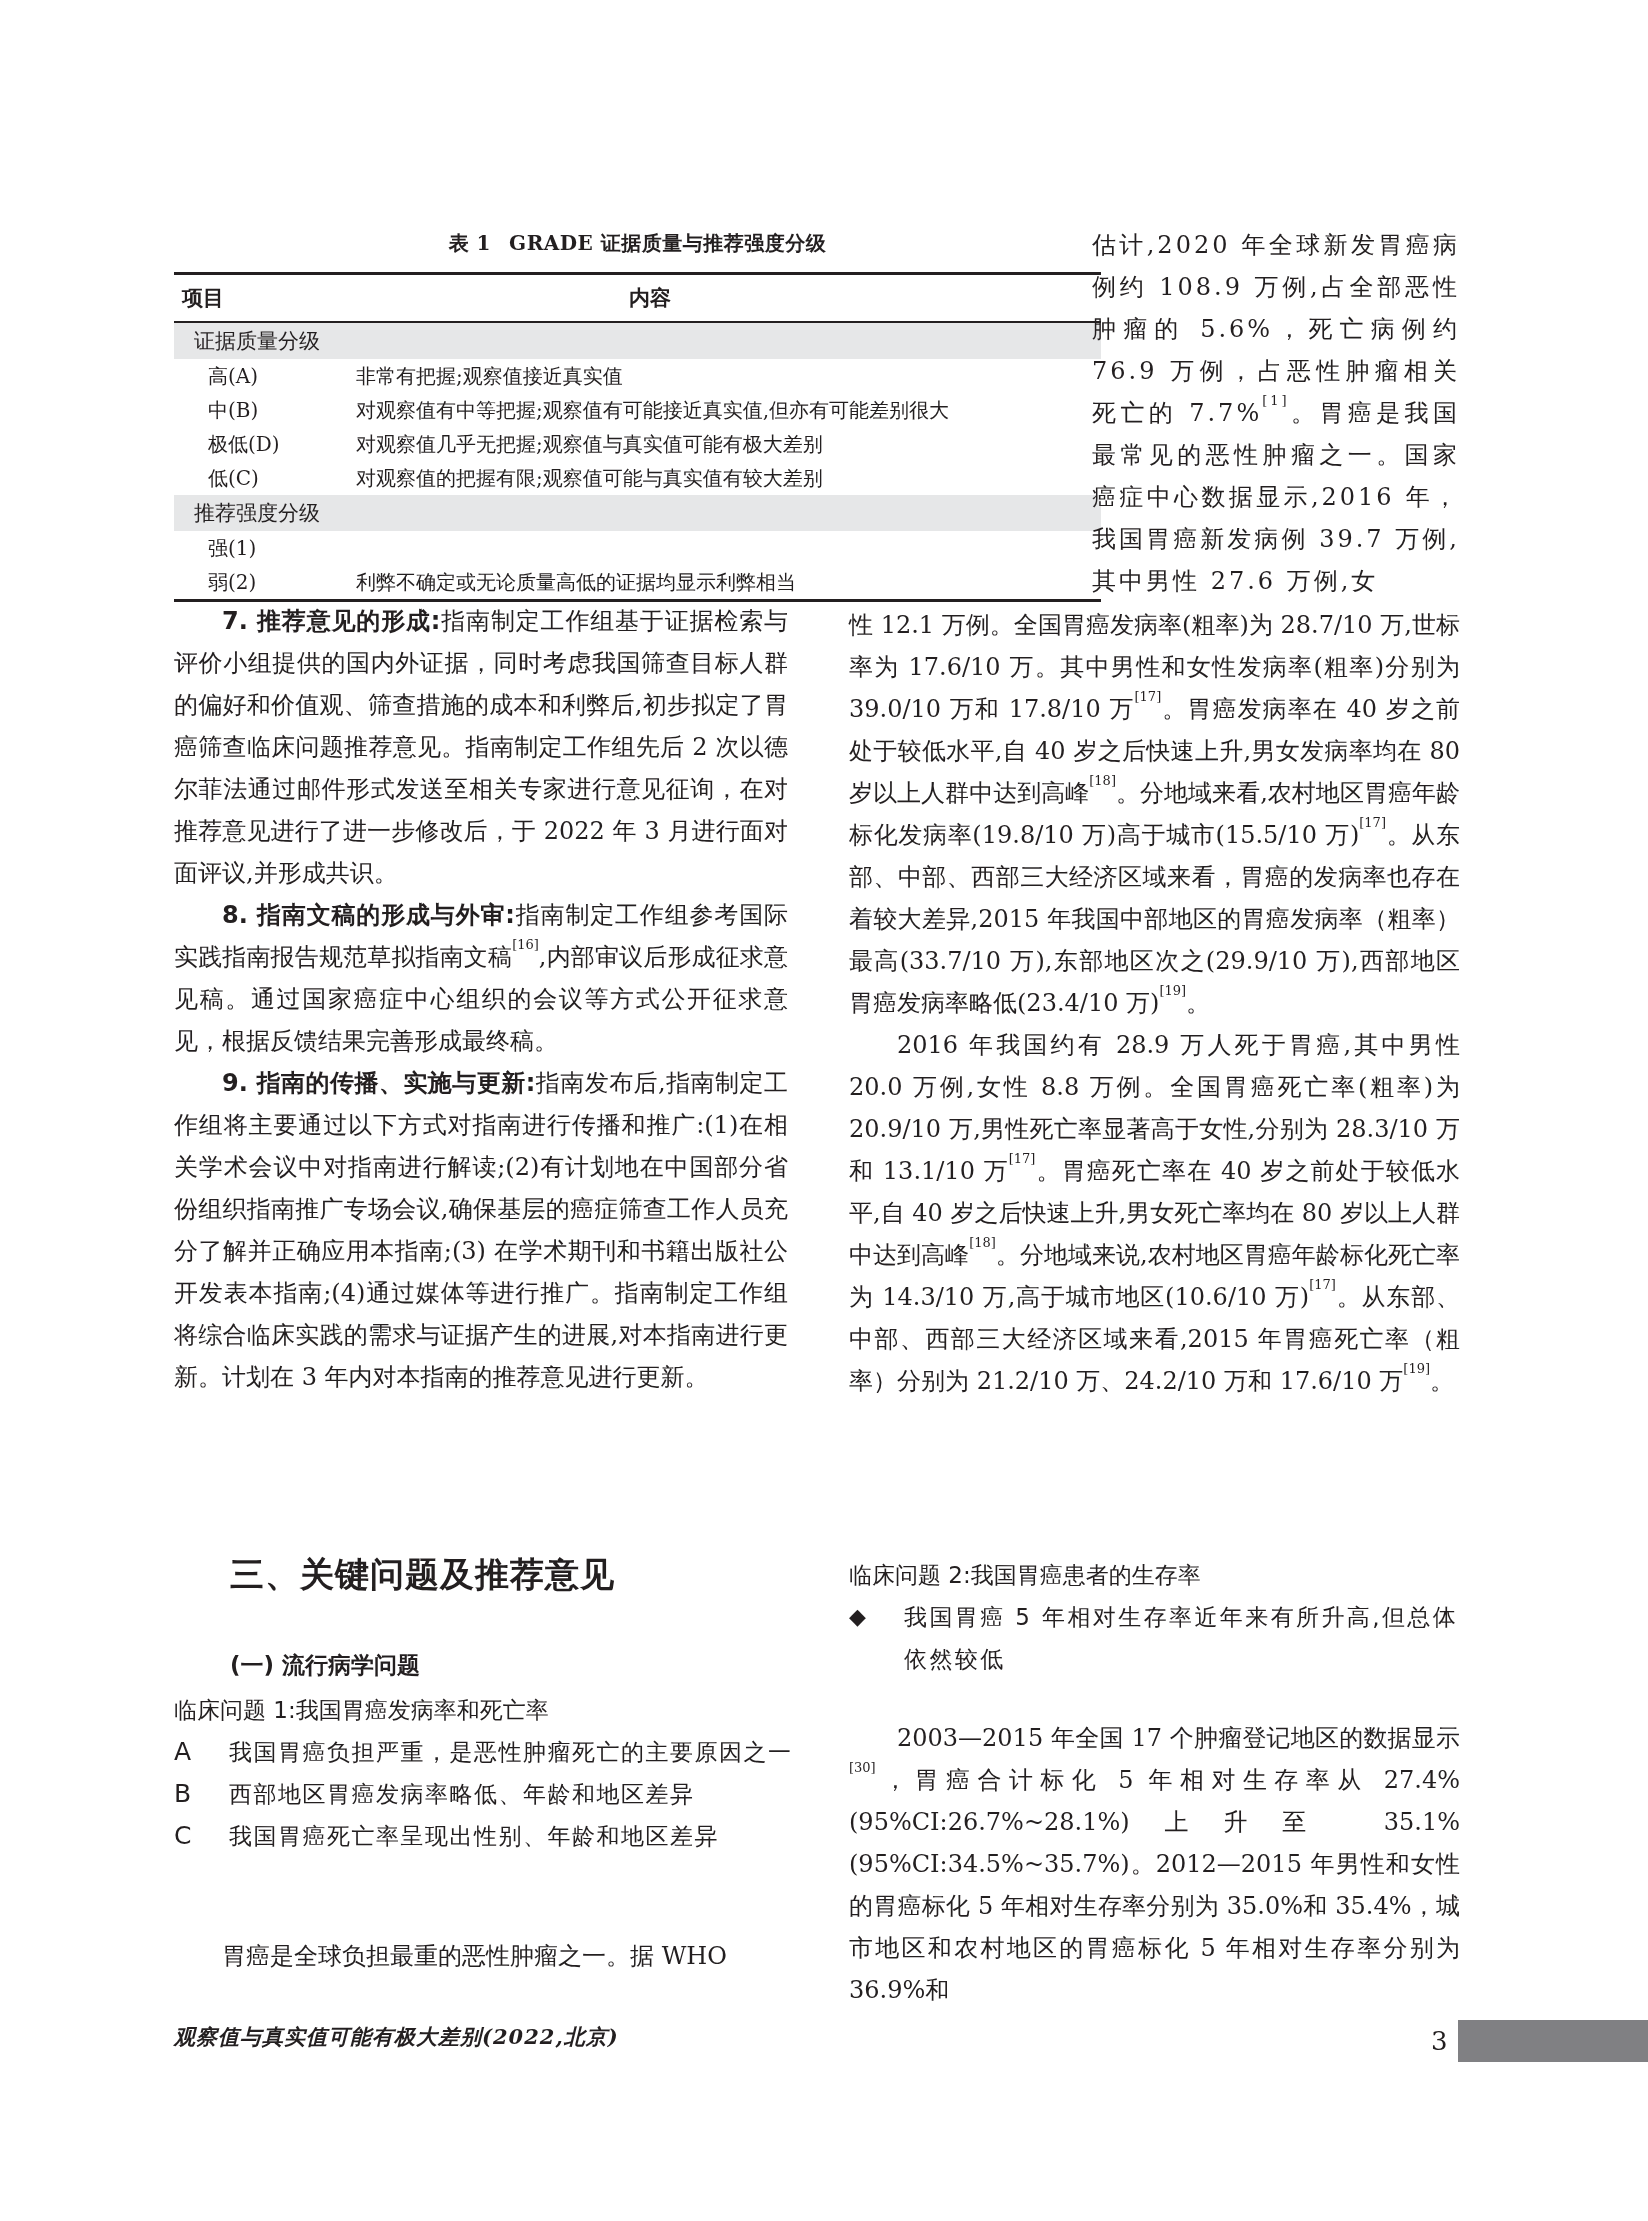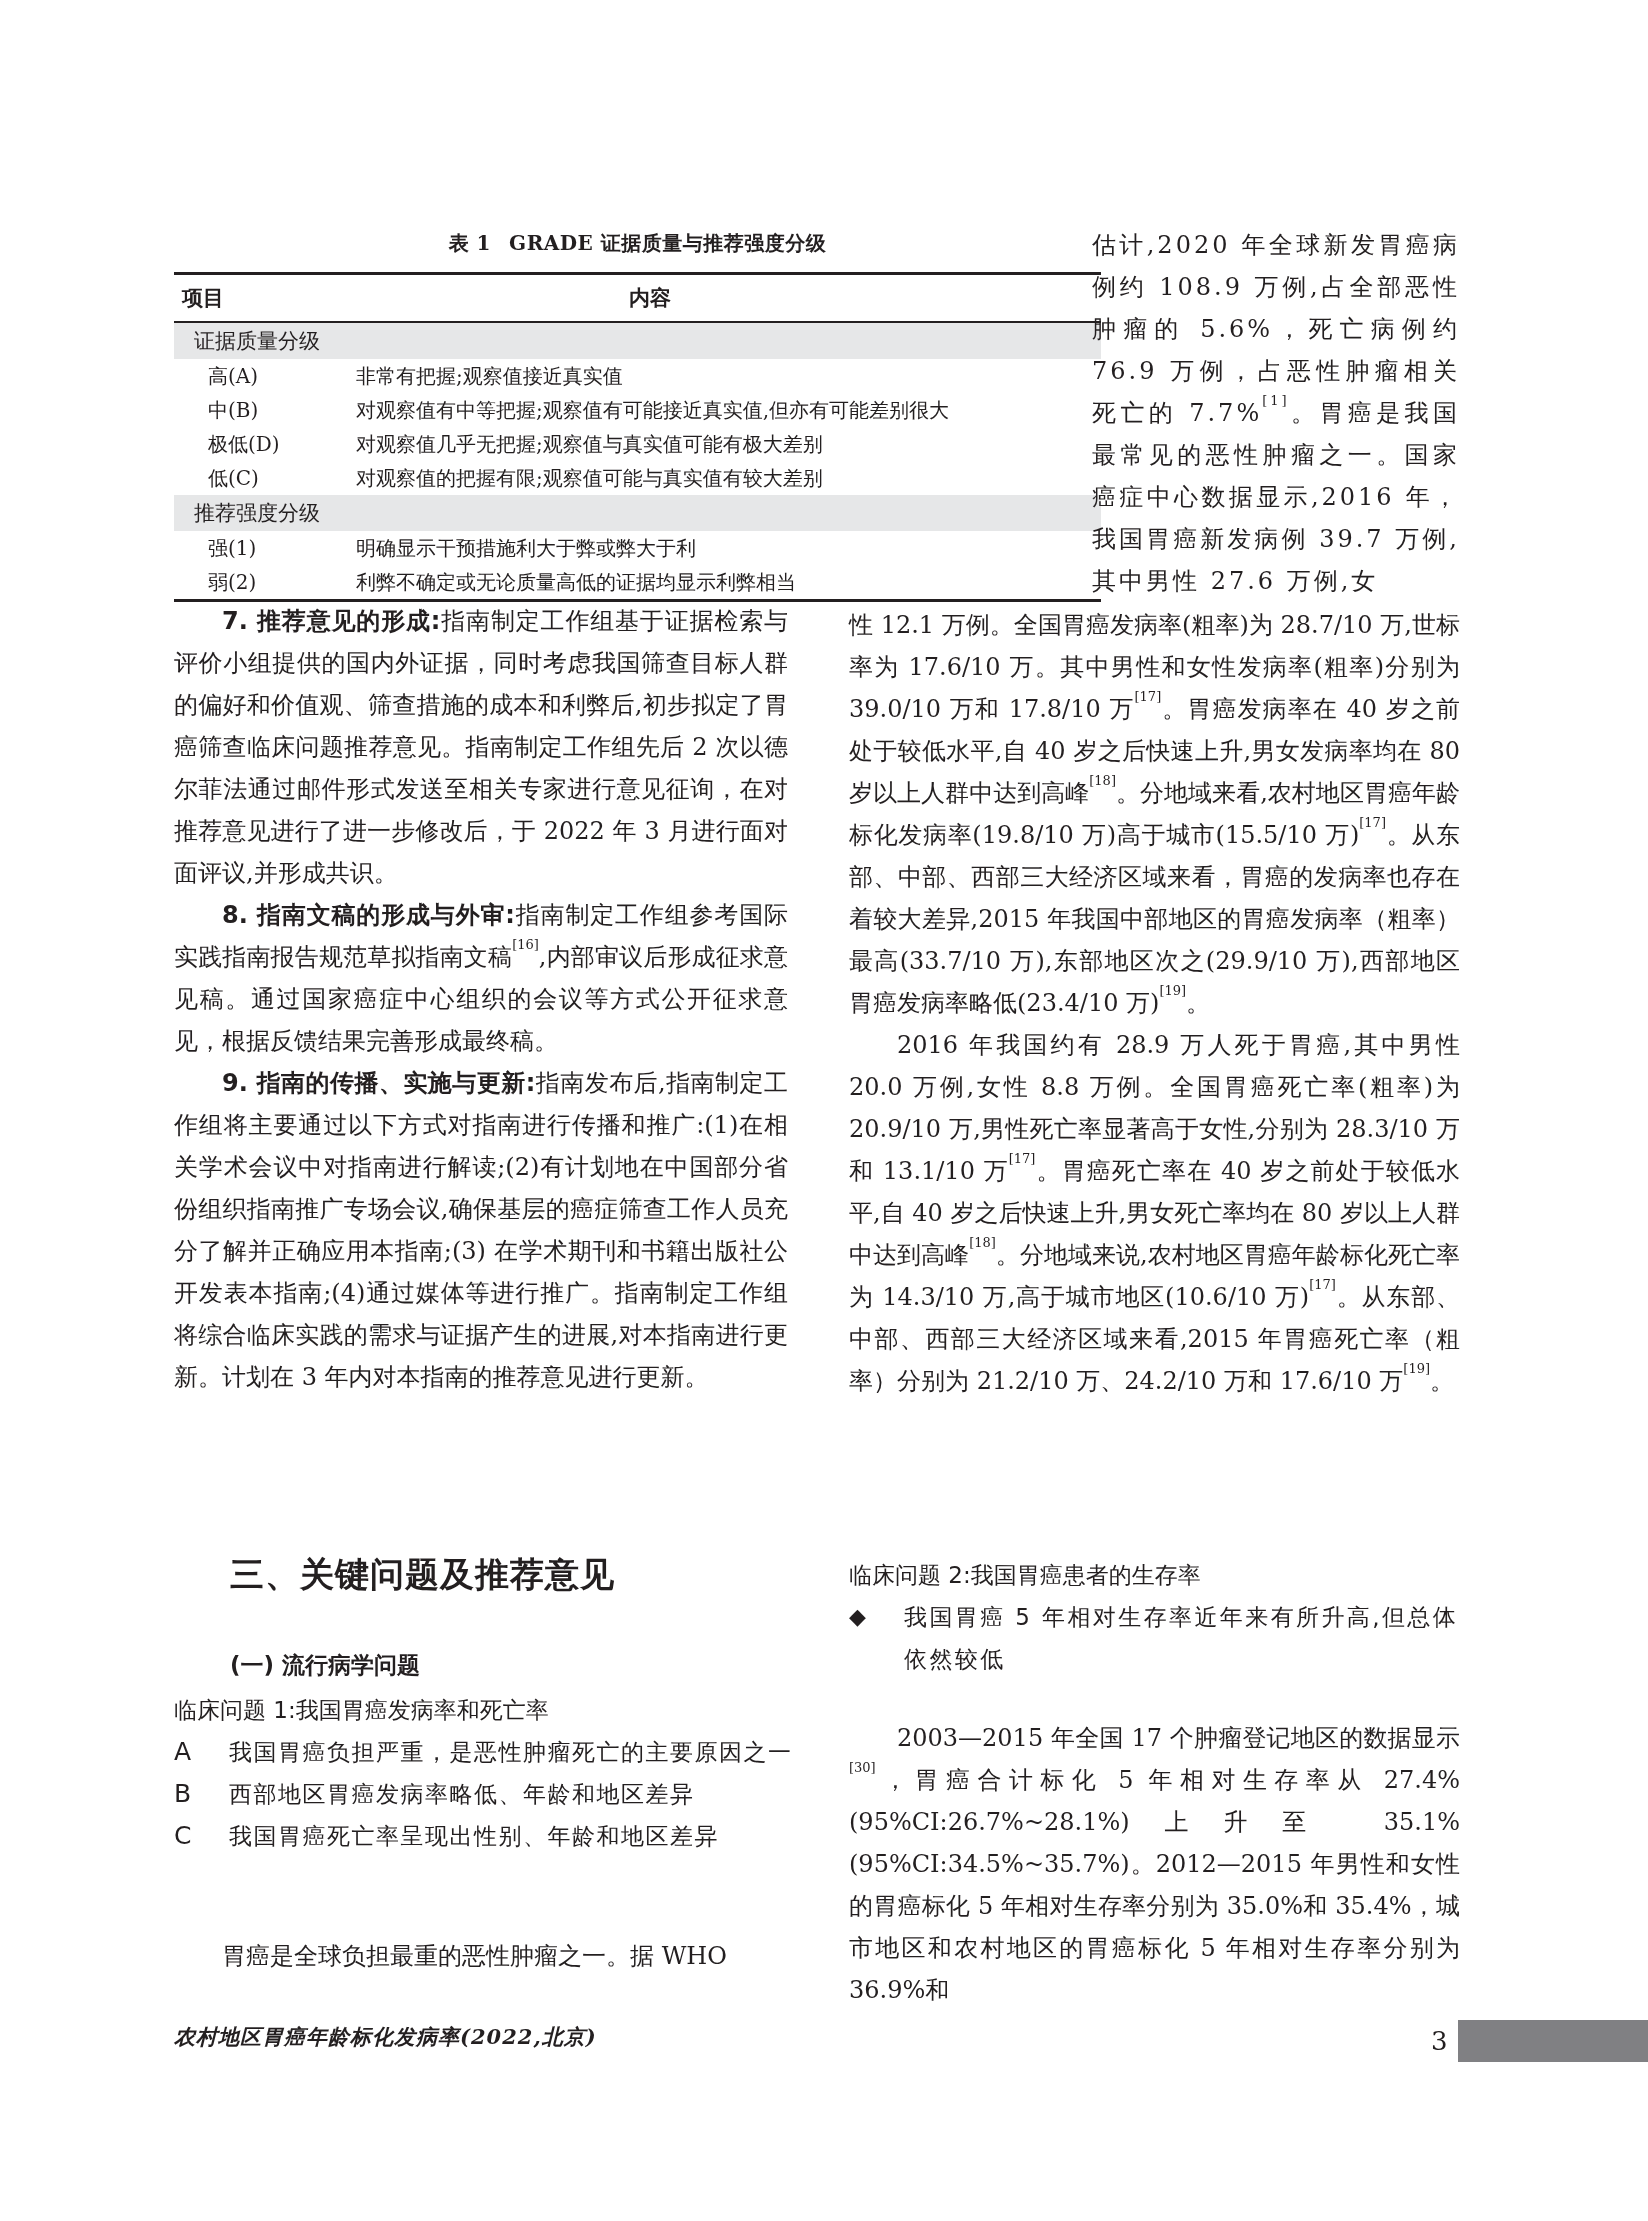--- a/index.html
+++ b/index.html
@@ -101,21 +101,20 @@
     <div class="c2">对观察值几乎无把握;观察值与真实值可能有极大差别</div>
   </div>
   <div class="trow">
     <div class="c1">低(C)</div>
     <div class="c2">对观察值的把握有限;观察值可能与真实值有较大差别</div>
   </div>
 
   <div class="group-row">推荐强度分级</div>
   <div class="trow">
     <div class="c1">强(1)</div>
-    <div class="c2">明确显示干预措施利大于弊或弊大于利</div>
   </div>
   <div class="trow">
     <div class="c1">弱(2)</div>
     <div class="c2">利弊不确定或无论质量高低的证据均显示利弊相当</div>
   </div>
   <div class="rule-thick"></div>
 </div>
 
 <div class="abs para right-top">
   <span>估计,2020 年全球新发胃癌病例约 108.9 万例,占全部恶性肿瘤的 5.6%，死亡病例约 76.9 万例，占恶性肿瘤相关死亡的 7.7%</span><sup>[1]</sup><span>。胃癌是我国最常见的恶性肿瘤之一。国家癌症中心数据显示,2016 年，我国胃癌新发病例 39.7 万例,其中男性 27.6 万例,女</span>
@@ -170,16 +169,16 @@
   <div class="q-item">
     <span class="bullet">◆</span>
     <span class="text">我国胃癌 5 年相对生存率近年来有所升高,但总体依然较低</span>
   </div>
 </div>
 
 <p class="abs para survival">
   <span class="indent"></span><span>2003—2015 年全国 17 个肿瘤登记地区的数据显示 </span><sup>[30]</sup><span>，胃癌合计标化 5 年相对生存率从 27.4%(95%CI:26.7%~28.1%)上升至 35.1%(95%CI:34.5%~35.7%)。2012—2015 年男性和女性的胃癌标化 5 年相对生存率分别为 35.0%和 35.4%，城市地区和农村地区的胃癌标化 5 年相对生存率分别为 36.9%和</span>
 </p>
 
-<div class="abs footer-title">农村地区胃癌年龄标化发病率(2022,北京)</div>
+<div class="abs footer-title">观察值与真实值可能有极大差别(2022,北京)</div>
 <div class="abs page-number">3</div>
 <div class="abs page-tab"></div>
 
 
 </body></html>

